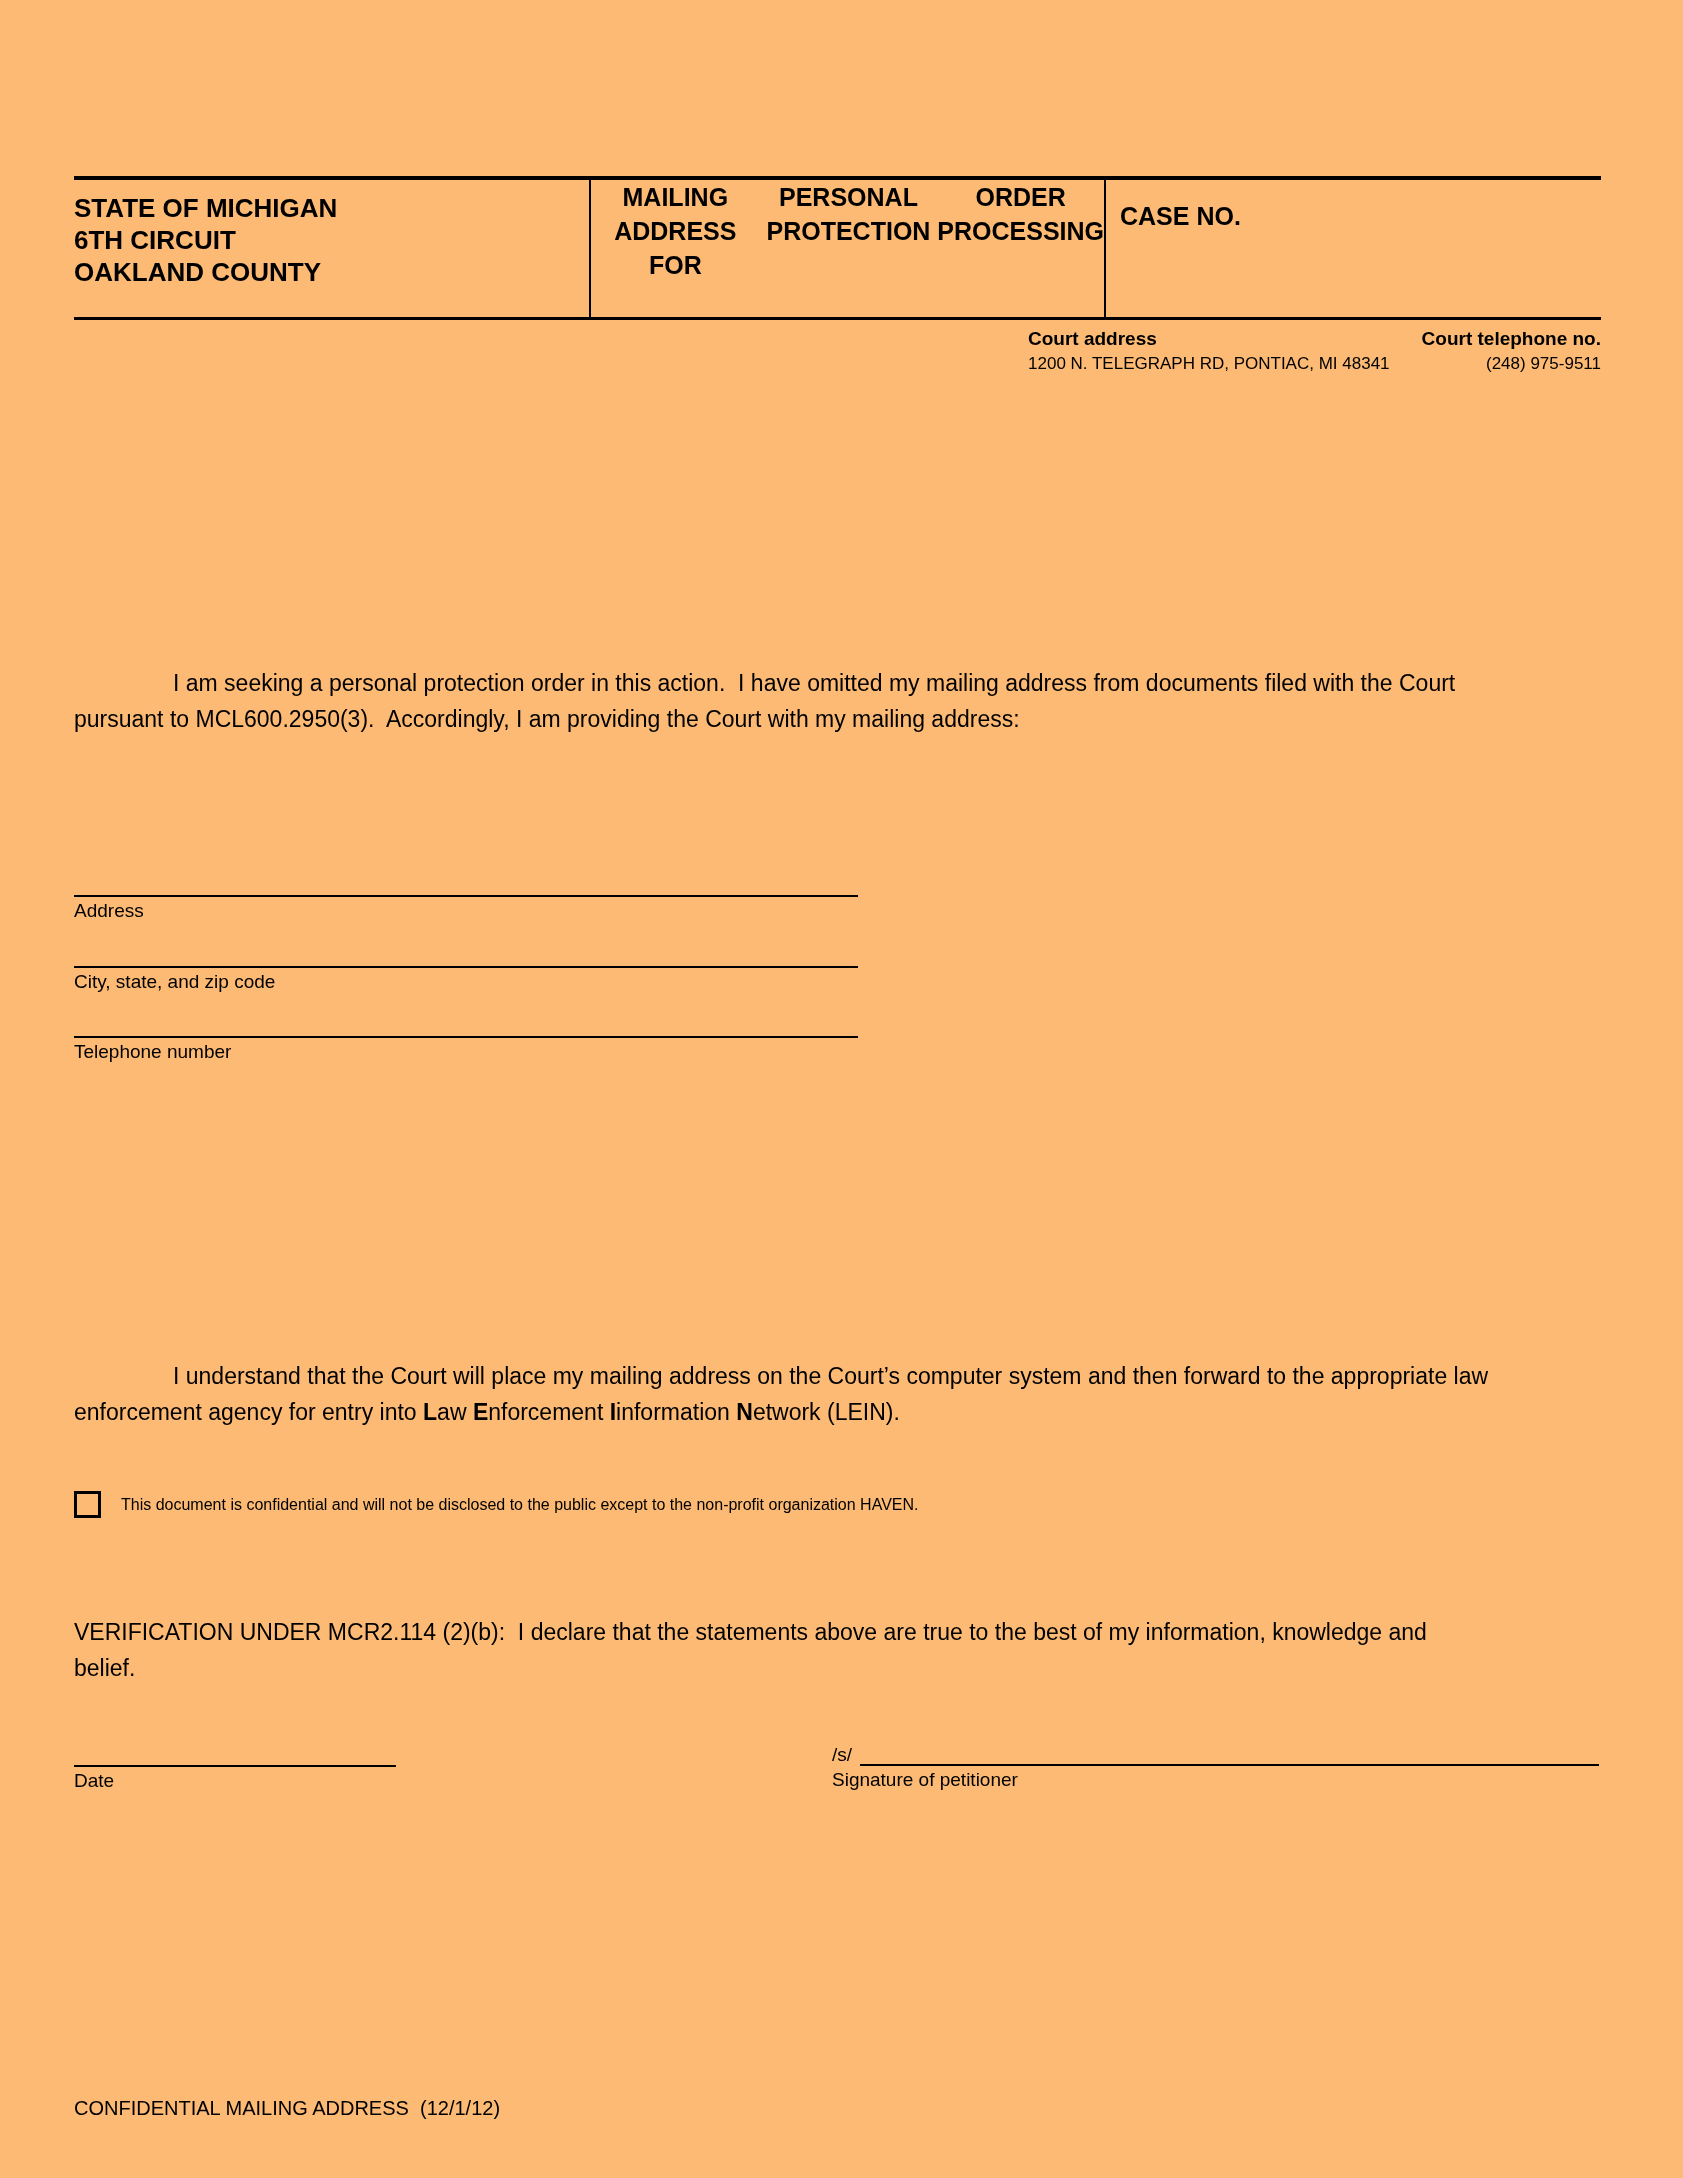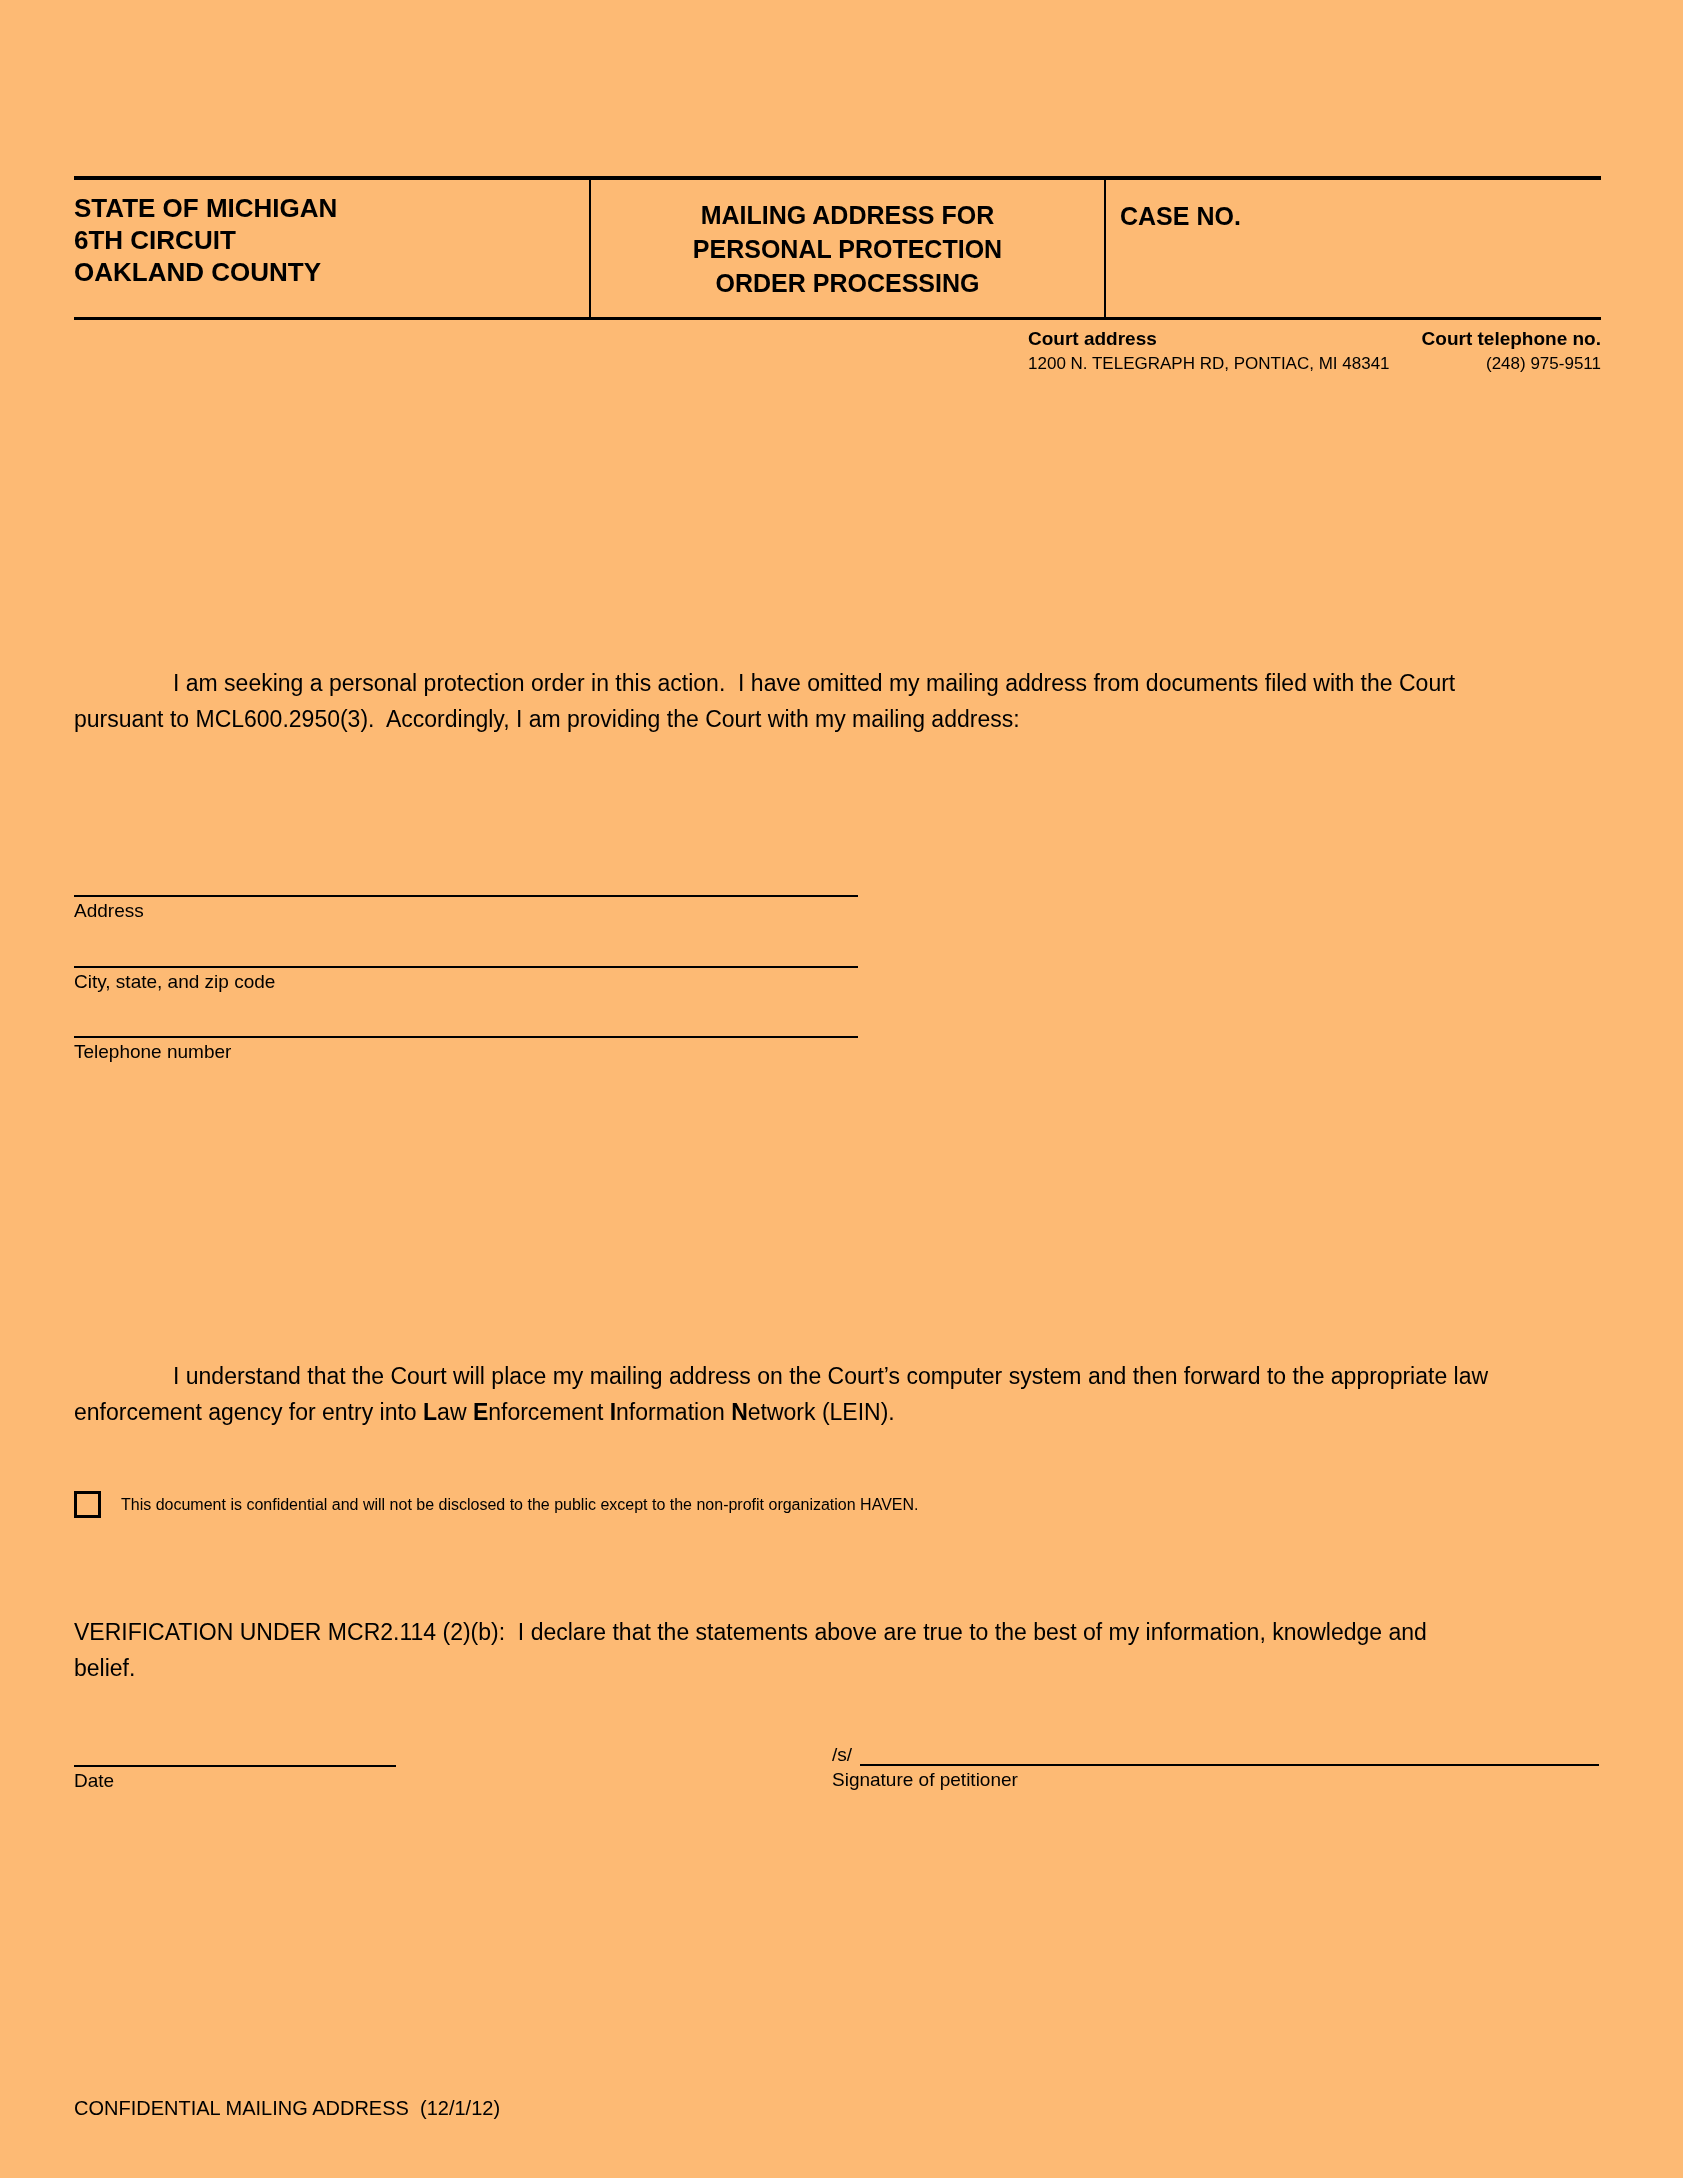--- a/index.html
+++ b/index.html
@@ -28,21 +28,21 @@
     padding-top: 12px;
     font-size: 26px;
     font-weight: bold;
     line-height: 32px;
   }
   .title-cell {
     width: 517px;
     border-left: 2px solid #000;
     border-right: 2px solid #000;
     display: flex;
-    flex-direction: column;
+    flex-direction: row;
     justify-content: center;
     text-align: center;
     font-size: 25px;
     font-weight: bold;
     line-height: 34px;
   }
   .case-cell {
     flex: 1;
     padding: 22px 0 0 14px;
     font-size: 25px;
@@ -149,21 +149,21 @@
   </div>
   <div class="field" style="top:938px">
     <div class="field-line"></div>
     <div class="field-label">City, state, and zip code</div>
   </div>
   <div class="field" style="top:1008px">
     <div class="field-line"></div>
     <div class="field-label">Telephone number</div>
   </div>
 
-  <p class="body-text indent" style="top:1358px"><span>I understand that the Court will place my mailing address on the Court’s computer system and then forward to the appropriate law enforcement agency for entry into </span><b>L</b><span>aw </span><b>E</b><span>nforcement </span><b>I</b><span>nformation </span><b>N</b><span>etwork (LEIN).</span></p>
+  <p class="body-text indent" style="top:1358px"><span>I understand that the Court will place my mailing address on the Court’s computer system and then forward to the appropriate law enforcement agency for entry into </span><b>L</b><span>aw </span><b>E</b><span>nforcement </span><b>I</b><span>information </span><b>N</b><span>etwork (LEIN).</span></p>
 
   <div class="check-row">
     <div class="checkbox"></div>
     <div class="check-text">This document is confidential and will not be disclosed to the public except to the non-profit organization HAVEN.</div>
   </div>
 
   <p class="body-text" style="top:1614px; width:1416px">VERIFICATION UNDER MCR2.114 (2)(b):  I declare that the statements above are true to the best of my information, knowledge and belief.</p>
 
   <div class="date-field">
     <div class="field-line"></div>

